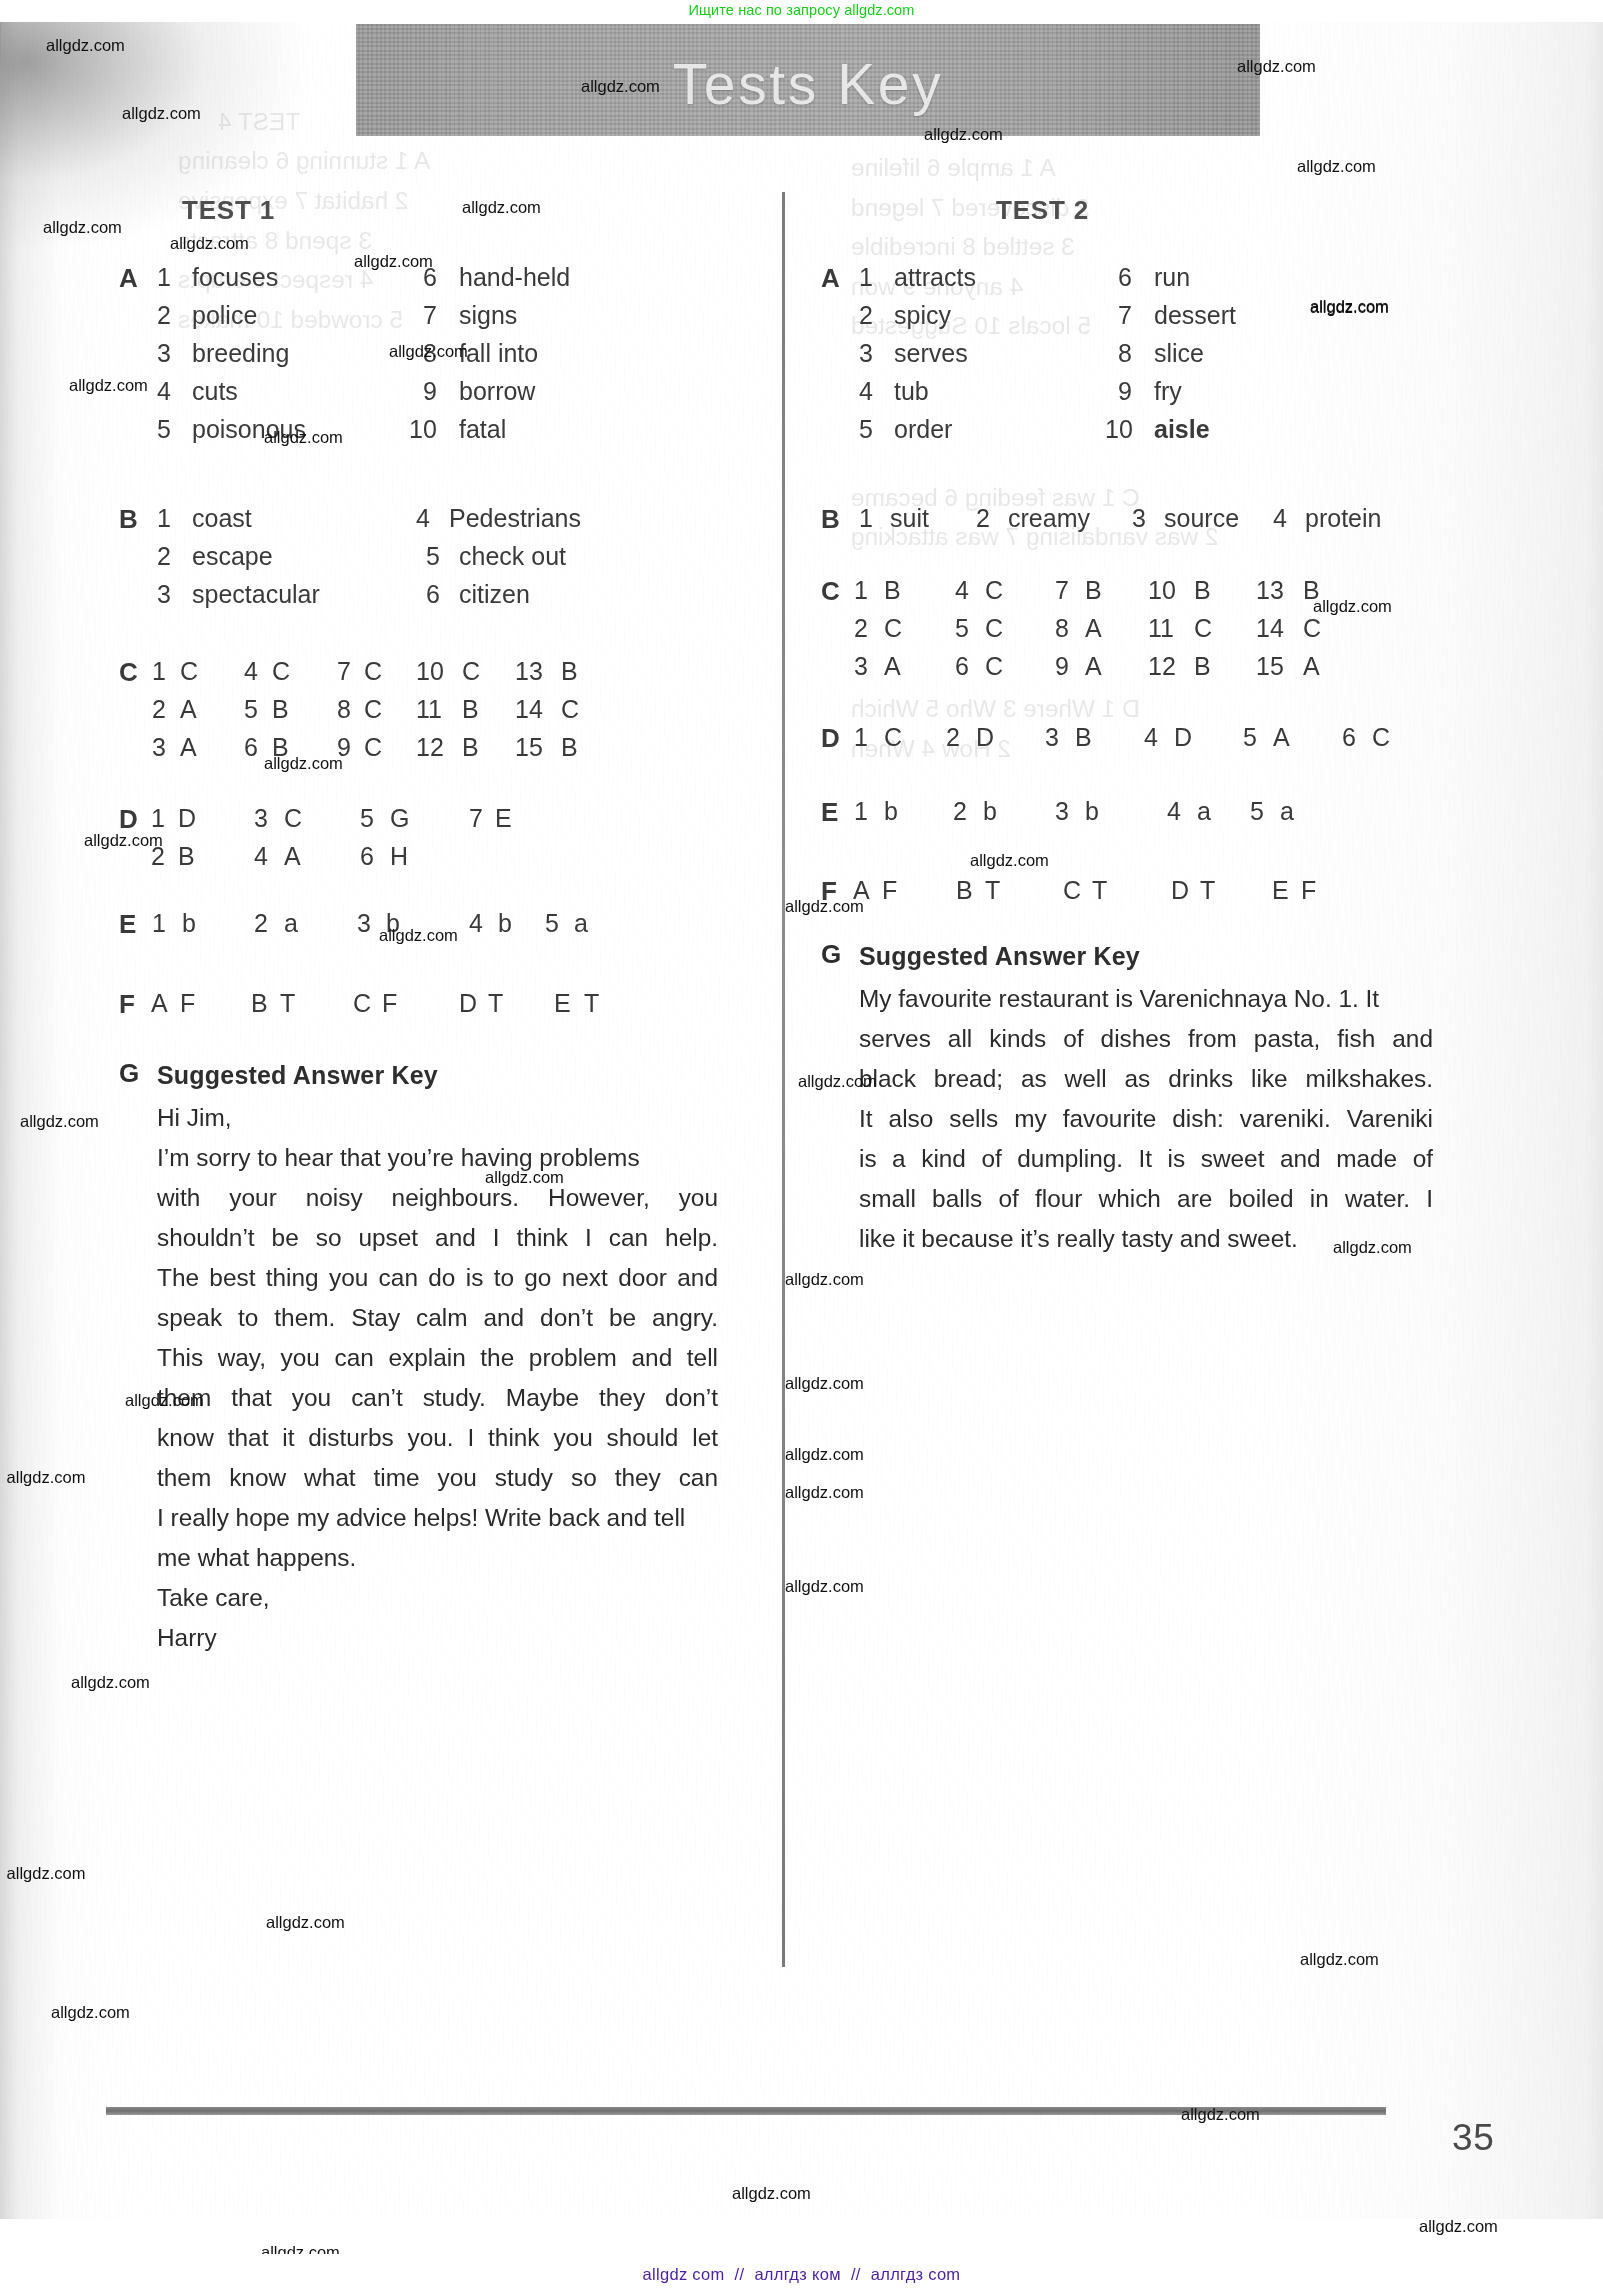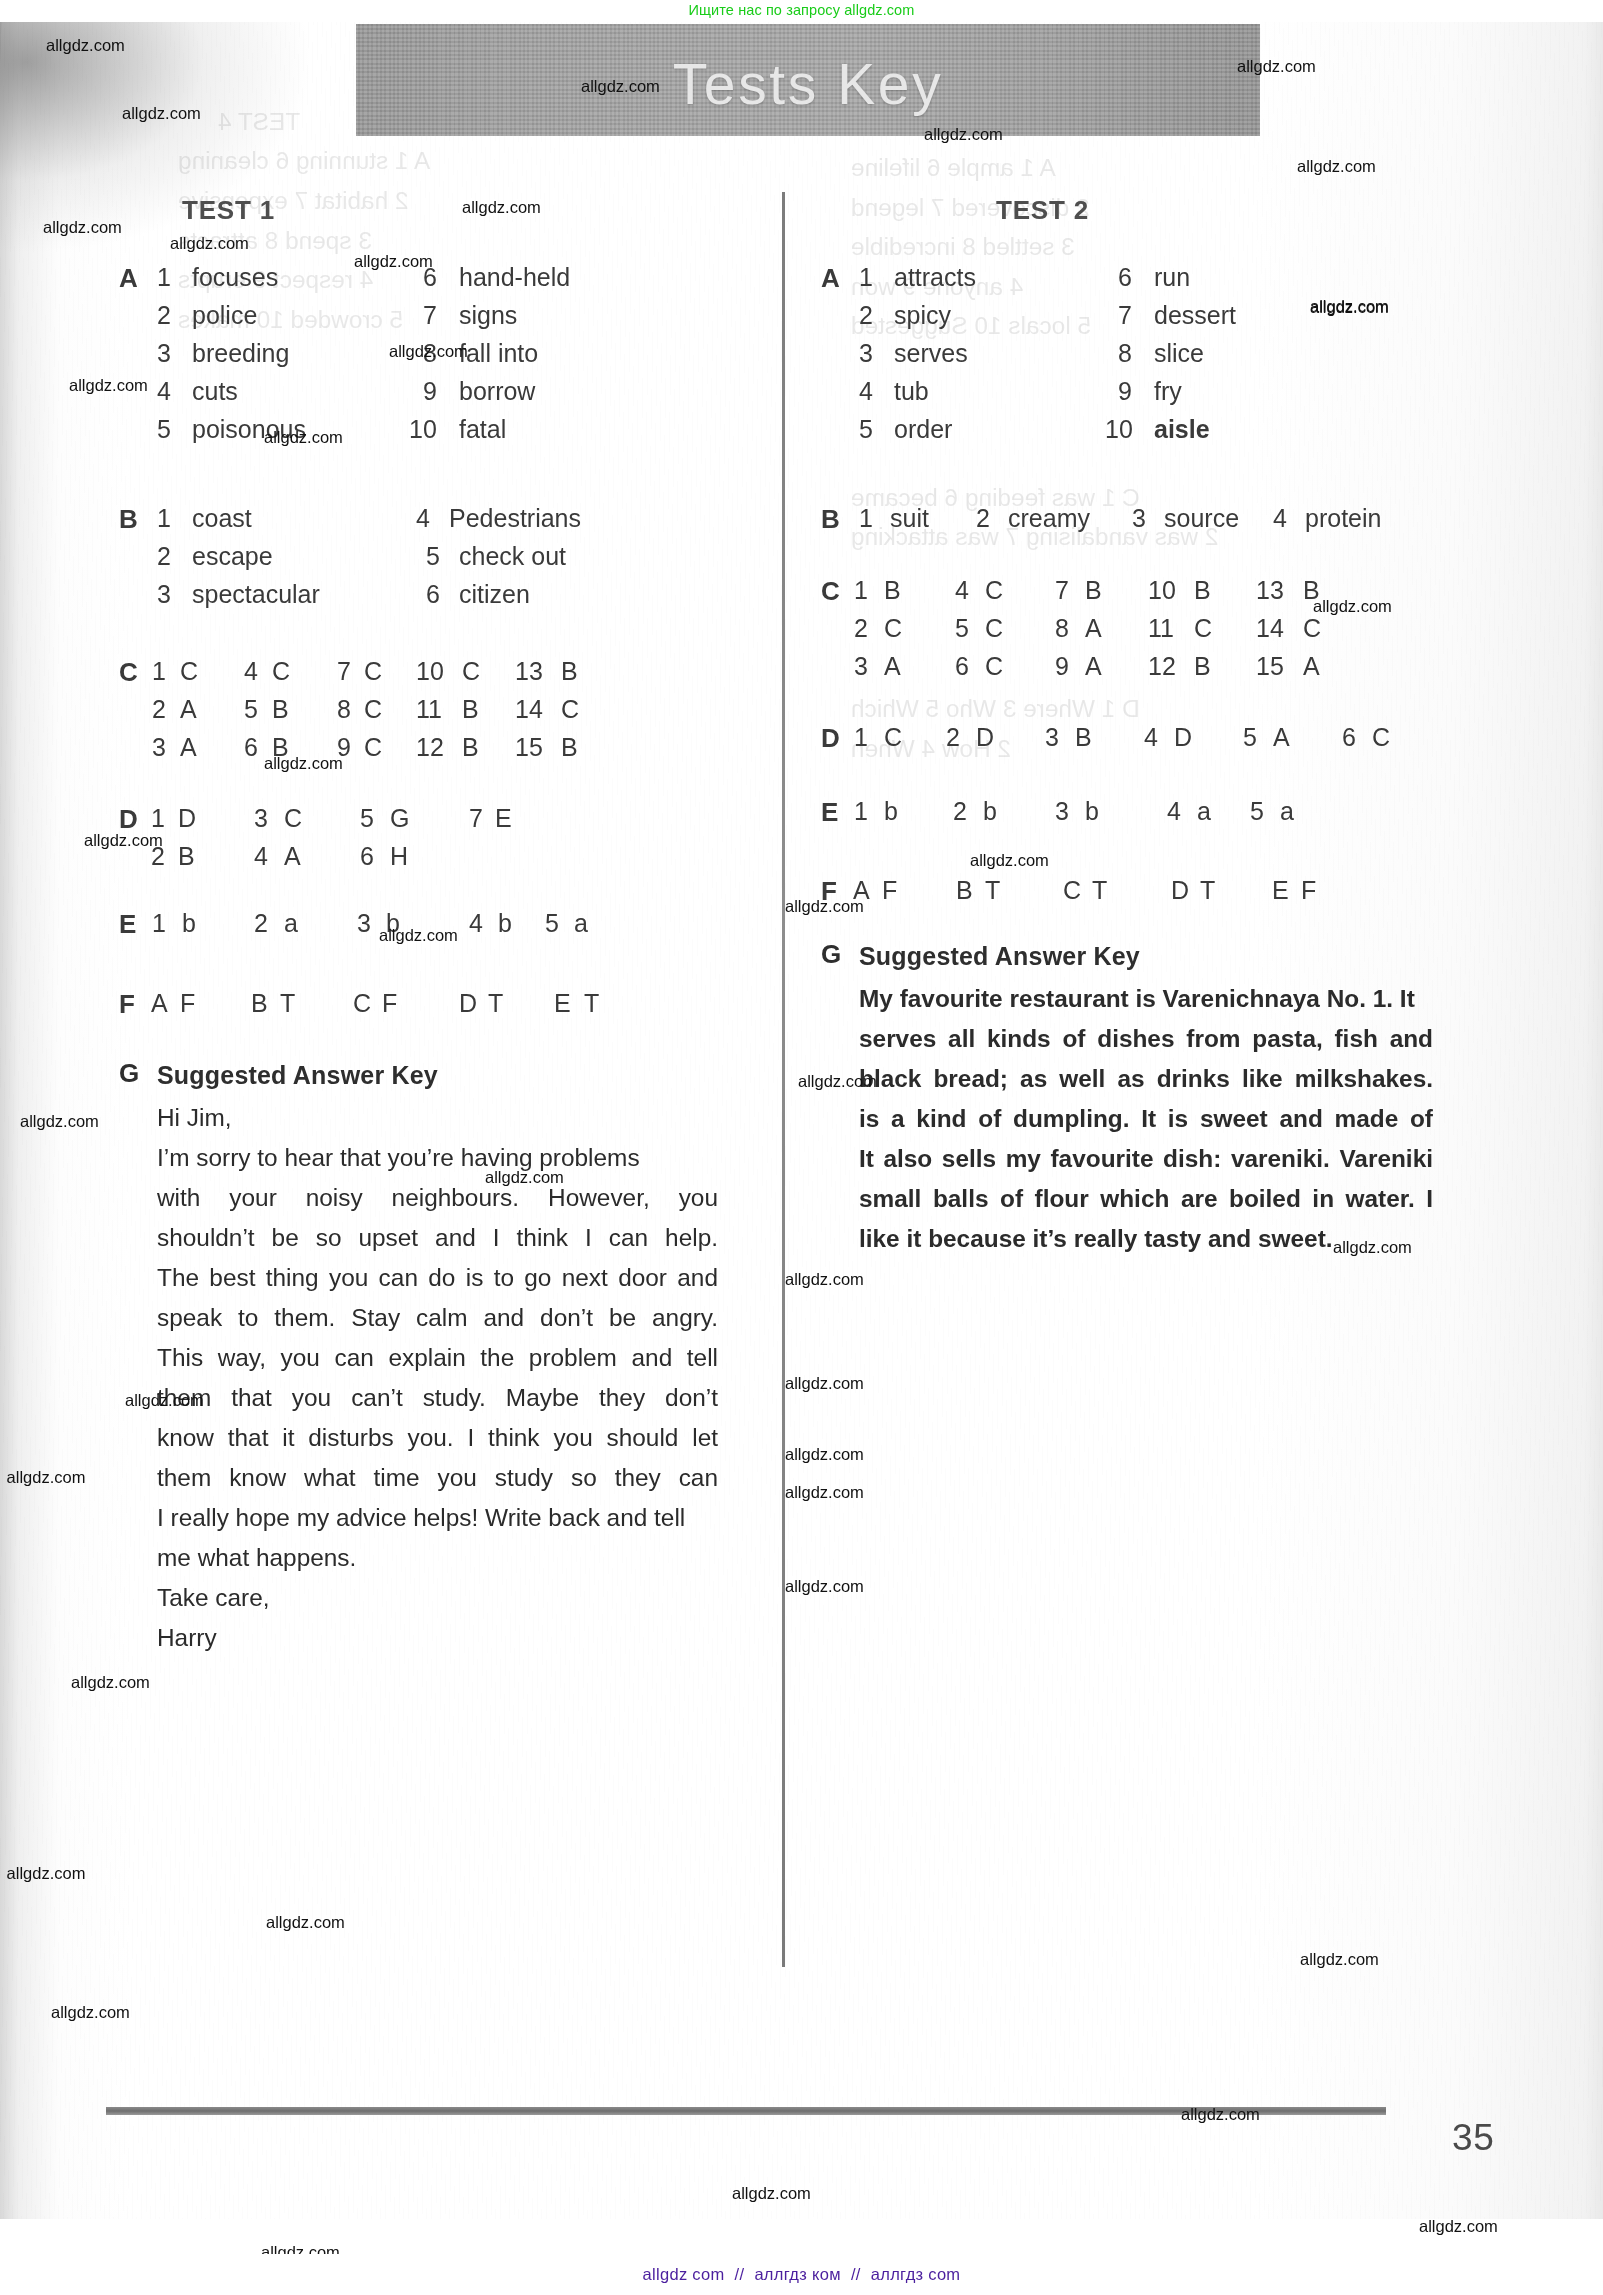--- a/index.html
+++ b/index.html
@@ -466,26 +466,26 @@
         <span class="cell" style="left:379px;">T</span>
         <span class="cell" style="left:451px;">E</span>
         <span class="cell" style="left:480px;">F</span>
       </div>
     </div>
 
     <div class="ex" style="left:0px;top:917px;width:739px;">
       <div class="sak-letter" style="position:absolute;left:0;top:0;">G</div>
       <div class="sak-head" style="position:absolute;left:38px;top:2.6px;">Suggested Answer Key</div>
 
-      <div class="para" style="position:absolute;left:38px;top:40px;width:574px;font-weight:bold;">
+      <div class="para" style="position:absolute;left:38px;top:40px;width:574px;">
         <div>My favourite restaurant is Varenichnaya No. 1. It</div>
         <div class="just" style="text-align-last:justify;">serves all kinds of dishes from pasta, fish and</div>
         <div class="just" style="text-align-last:justify;">black bread; as well as drinks like milkshakes.</div>
+        <div class="just" style="text-align-last:justify;">It also sells my favourite dish: vareniki. Vareniki</div>
         <div class="just" style="text-align-last:justify;">is a kind of dumpling. It is sweet and made of</div>
-        <div class="just" style="text-align-last:justify;">It also sells my favourite dish: vareniki. Vareniki</div>
         <div class="just" style="text-align-last:justify;">small balls of flour which are boiled in water. I</div>
         <div>like it because it’s really tasty and sweet.</div>
       </div>
     </div>
   </div>
 
   <div class="botrule"></div>
   <div class="pageno">35</div>
 </div>
 

